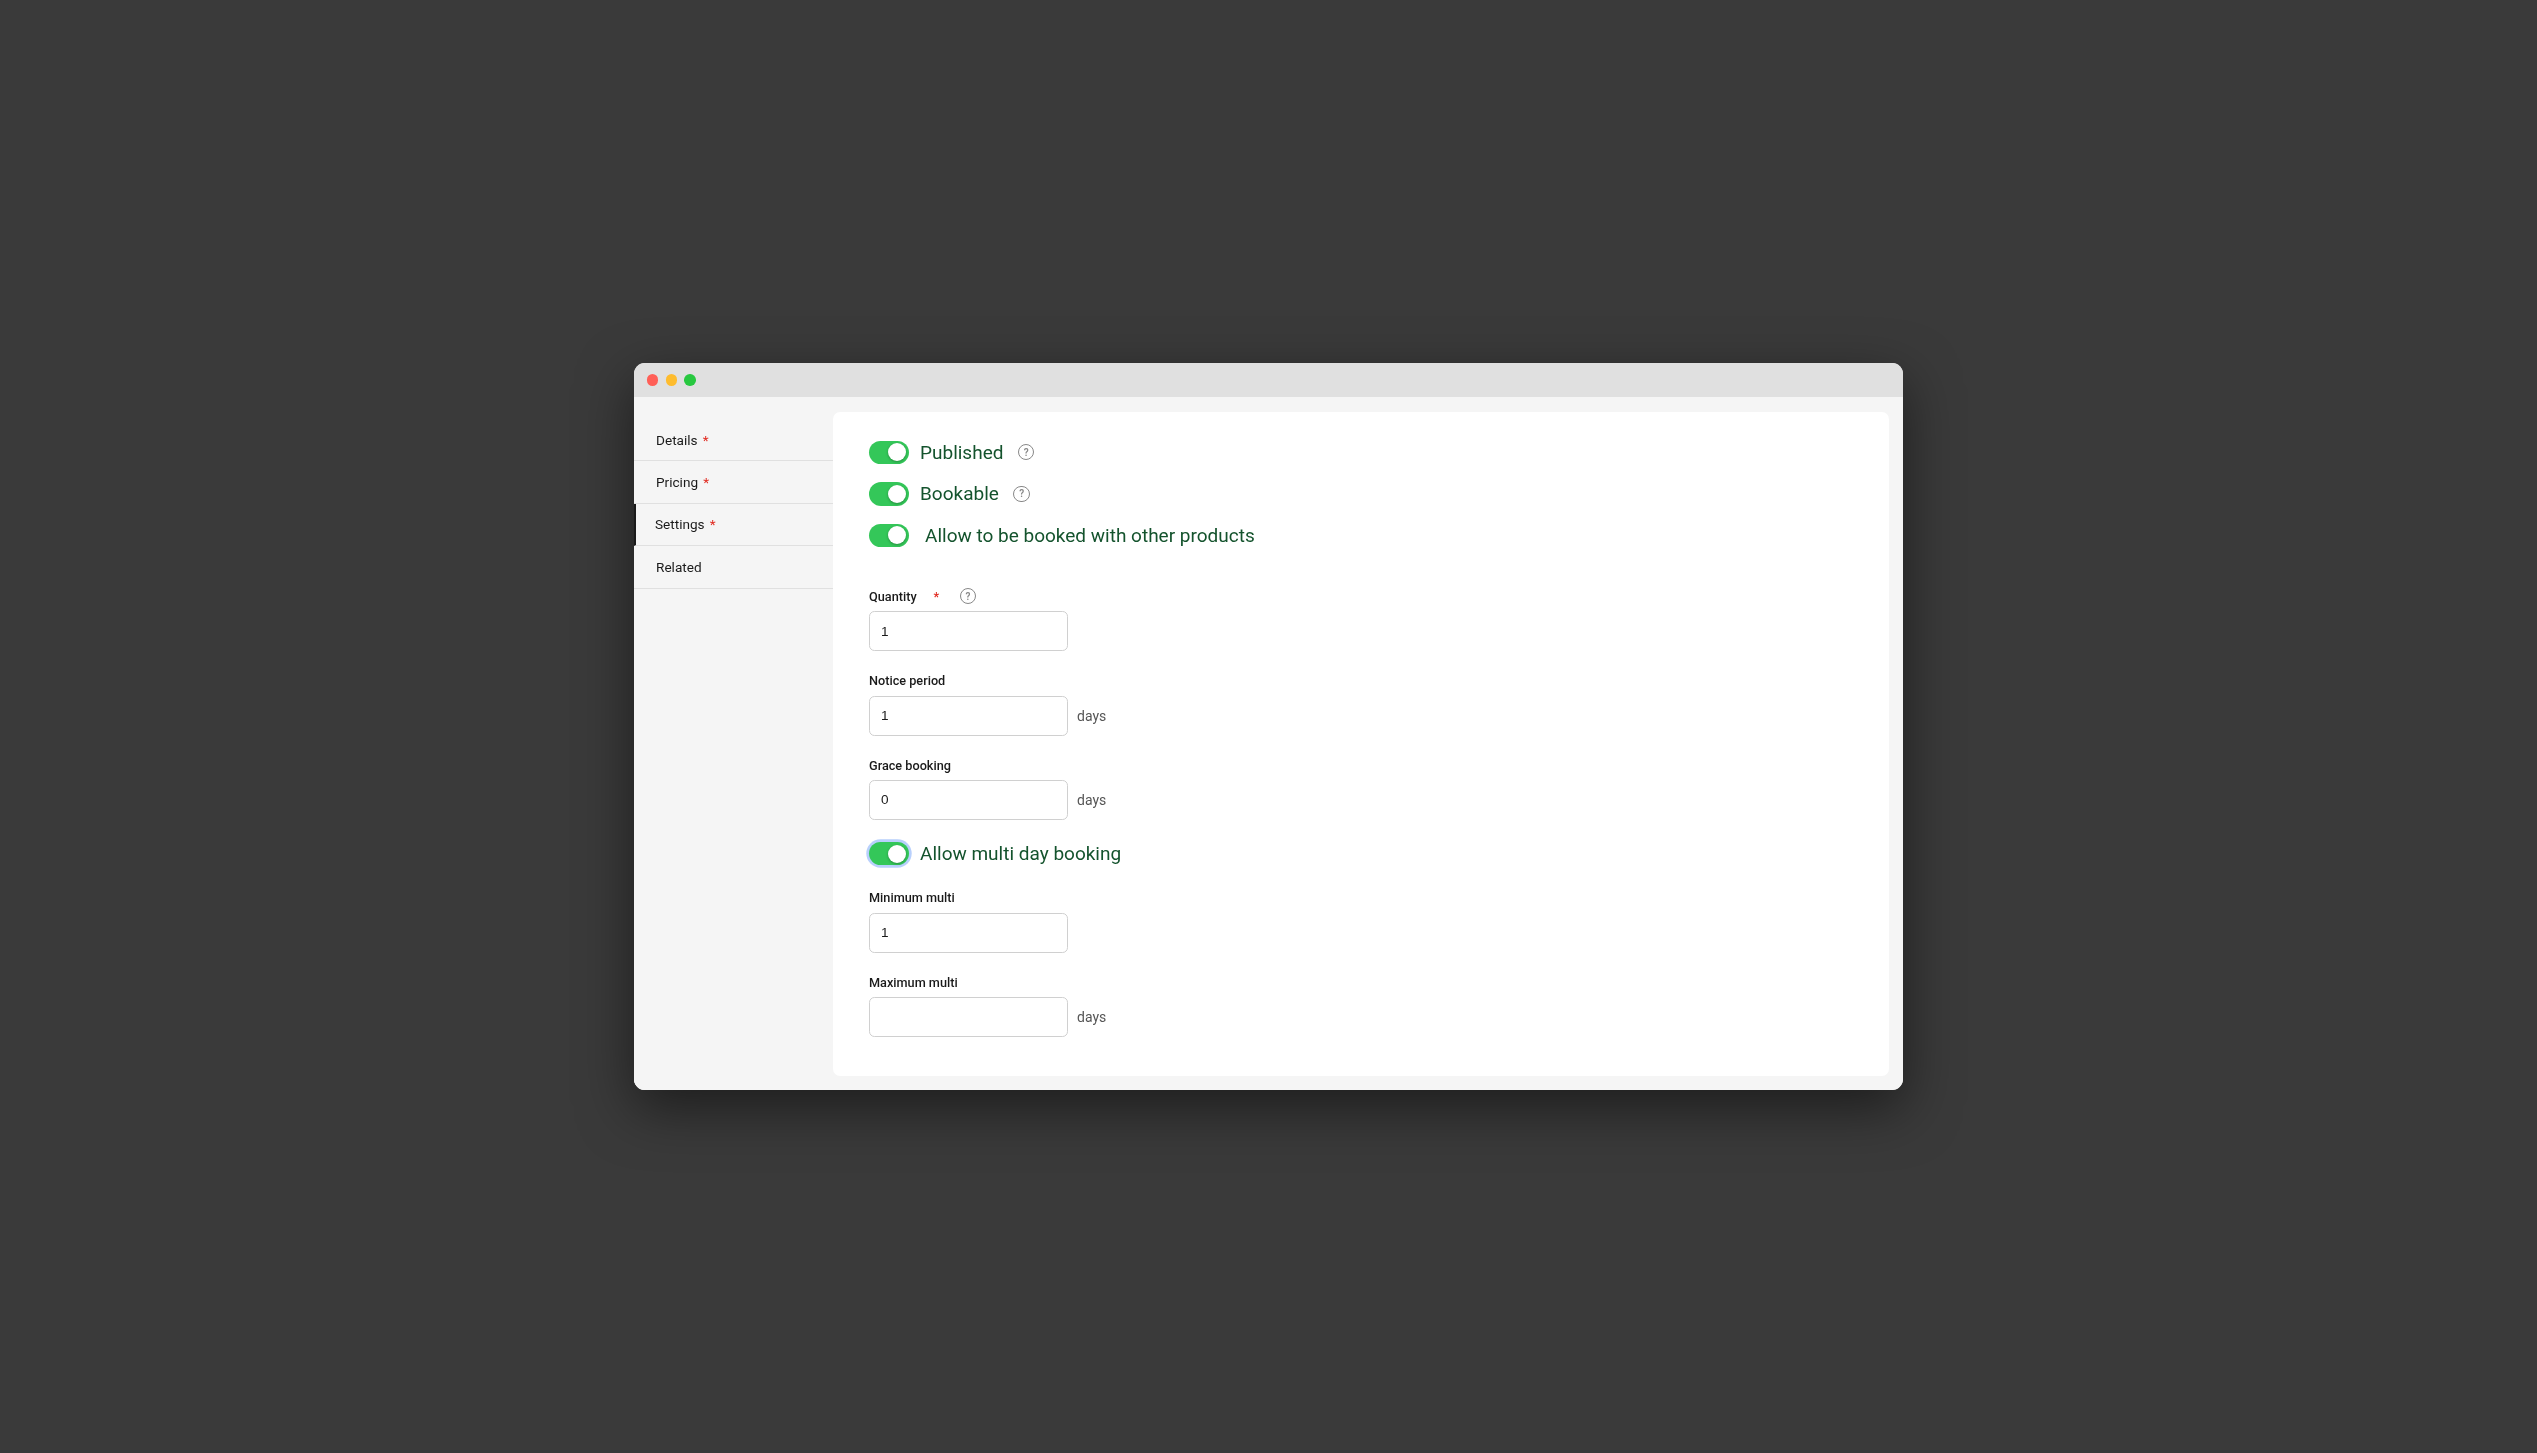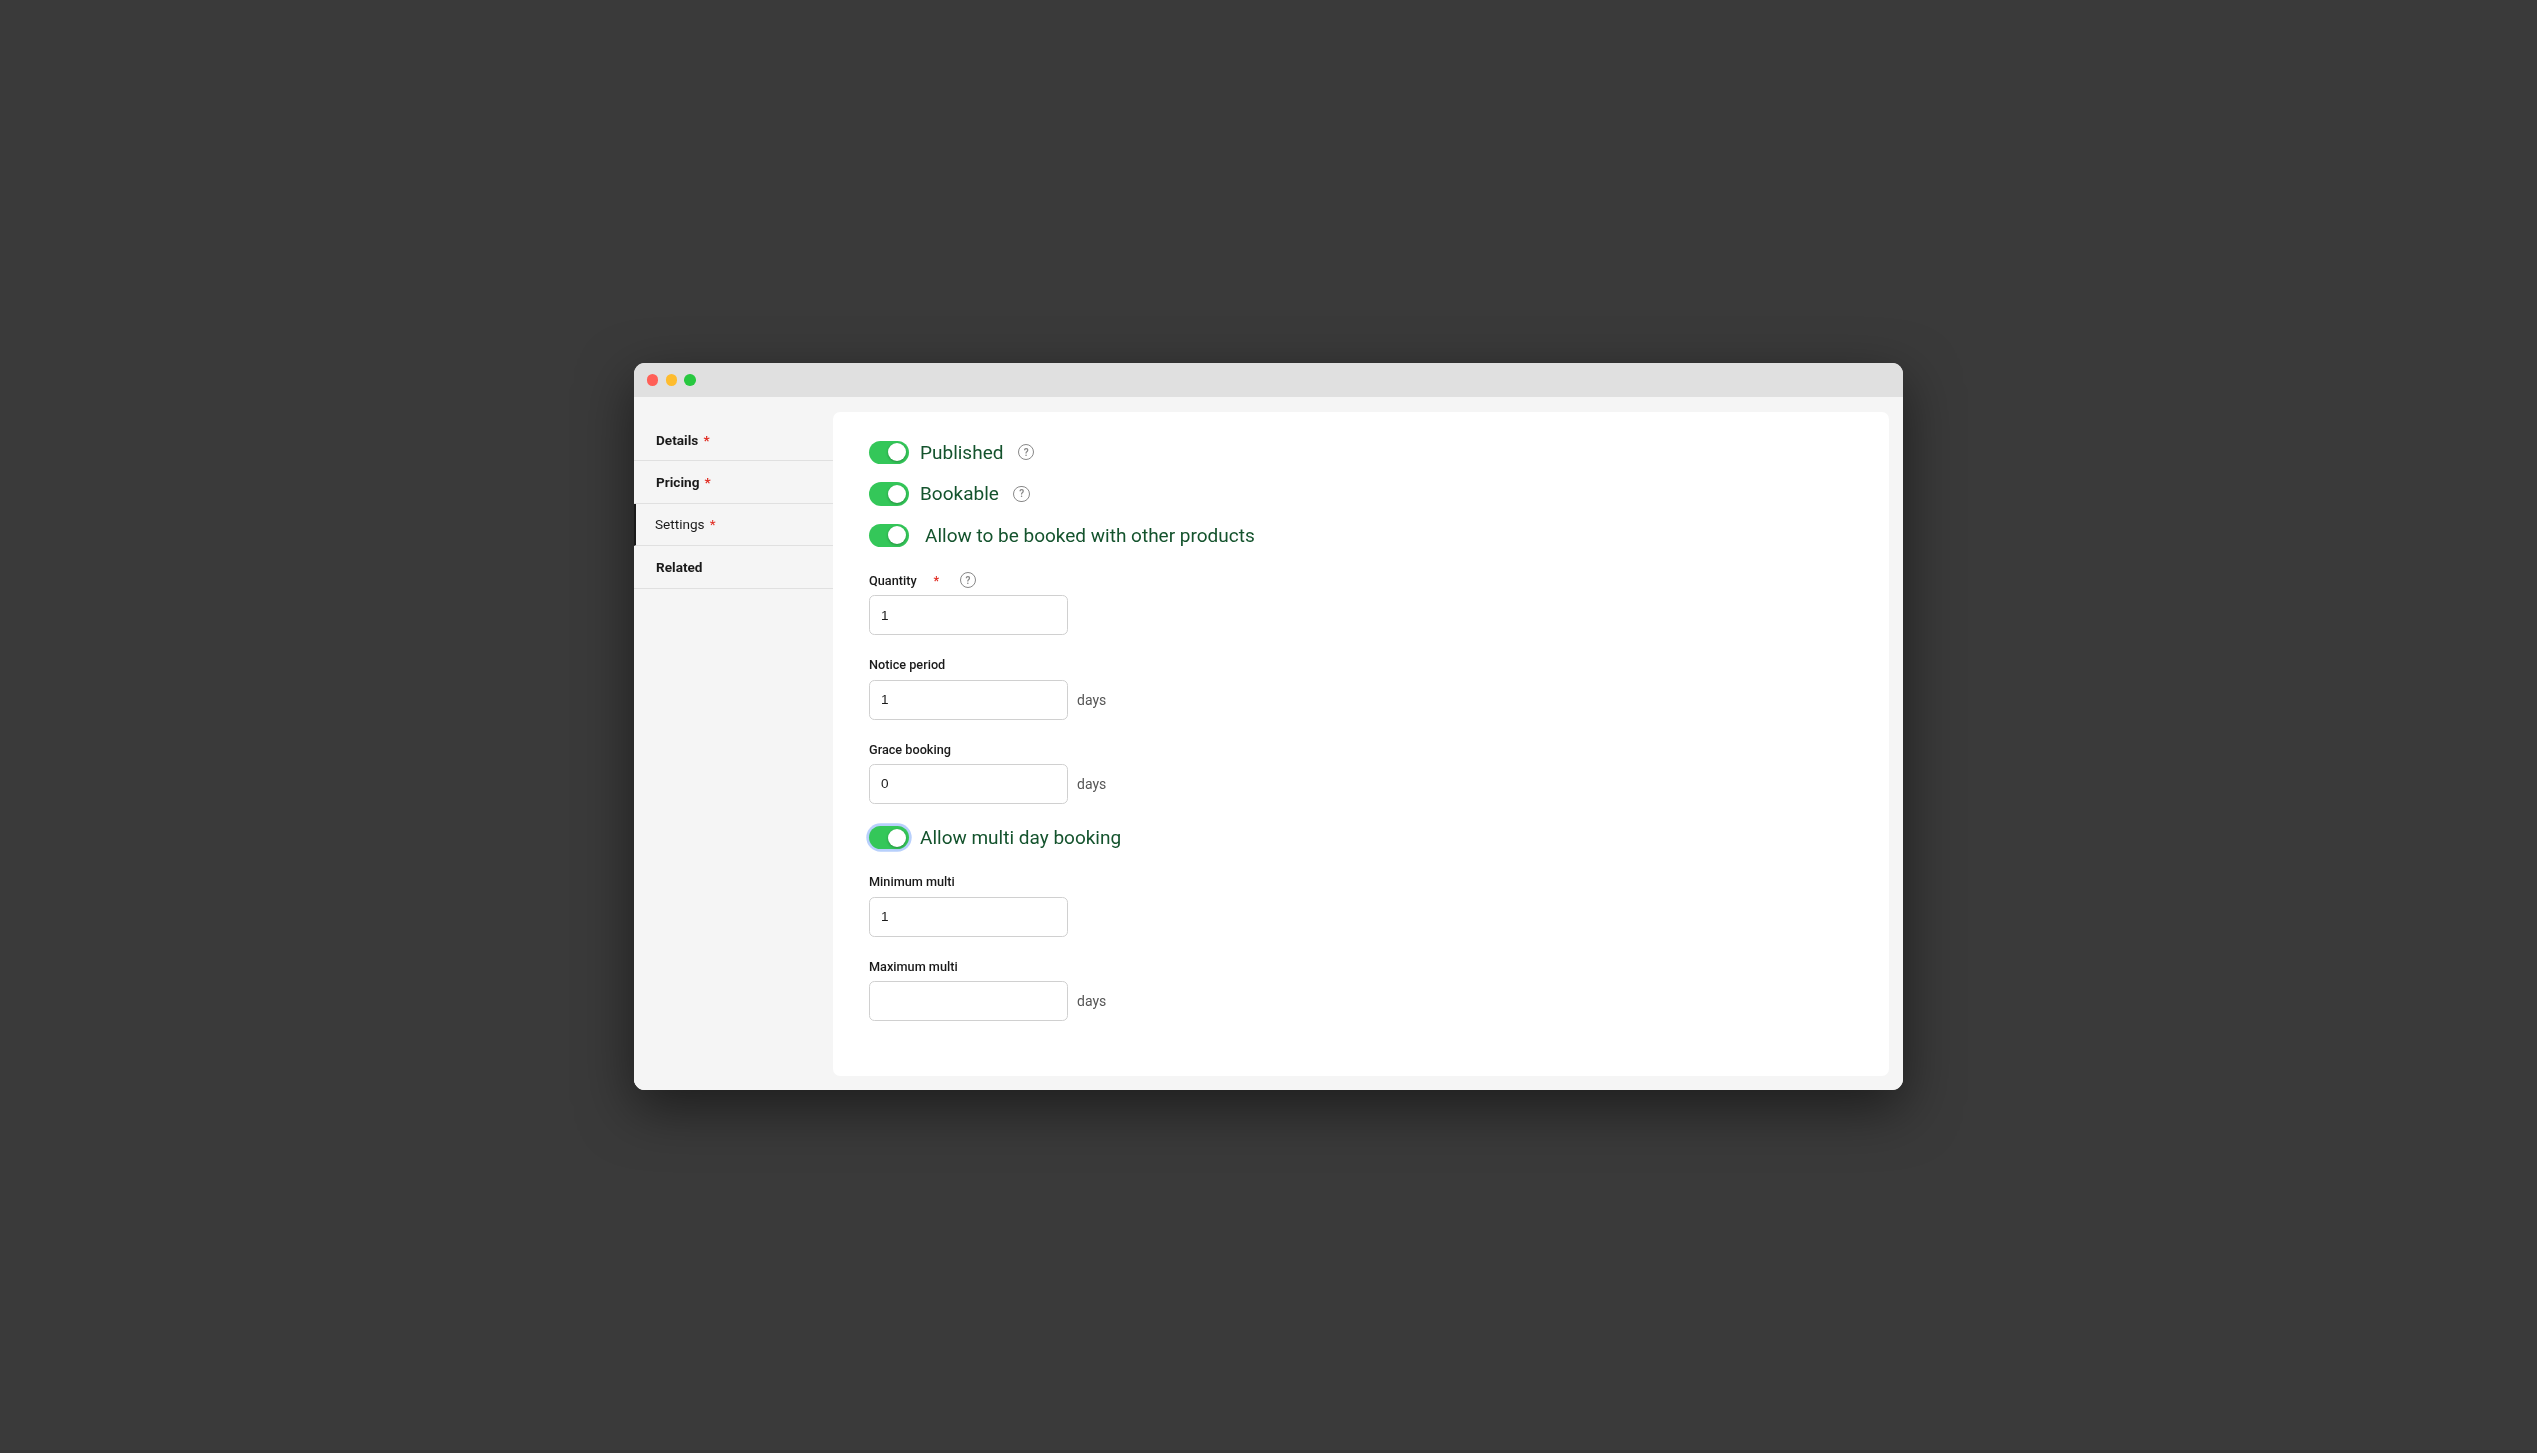--- a/index.html
+++ b/index.html
@@ -54,21 +54,21 @@
     .sidebar {
       width: 199px;
       background: #f5f5f5;
       padding: 22px 0;
       flex-shrink: 0;
     }
 
     .sidebar-item {
       padding: 12.7px 22px;
       font-size: 13.6px;
-      font-weight: 700;
+      font-weight: 400;
       color: #1a1a1a;
       cursor: pointer;
       border-bottom: 0.9px solid #e0e0e0;
       position: relative;
     }
 
     .sidebar-item.active {
       font-weight: 400;
       border-left: 2.7px solid #1a1a1a;
       padding-left: 19px;
@@ -250,21 +250,21 @@
         <label class="toggle">
           <input type="checkbox" checked="" style="">
           <div class="toggle-slider on">
             <div class="toggle-knob on"></div>
           </div>
         </label>
         <span class="toggle-label">Bookable</span>
         <span class="help-icon">?</span>
       </div>
 
-      <div class="toggle-row" style="margin-bottom: 25px; gap: 16px;">
+      <div class="toggle-row" style="margin-bottom: 41px; gap: 16px;">
         <label class="toggle">
           <input type="checkbox" checked="" style="">
           <div class="toggle-slider on">
             <div class="toggle-knob on"></div>
           </div>
         </label>
         <span class="toggle-label">Allow to be booked with other products</span>
       </div>
 
       <div class="field-group">

